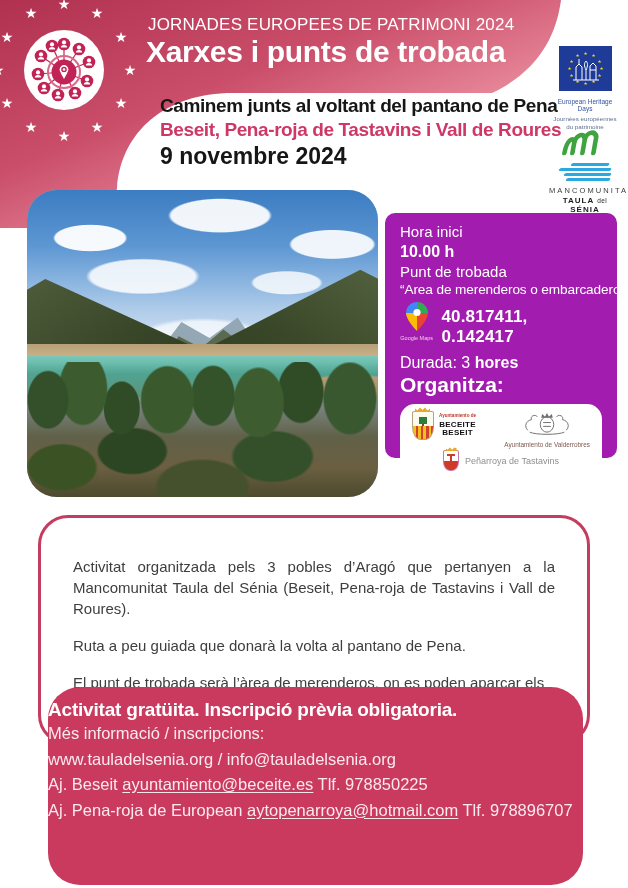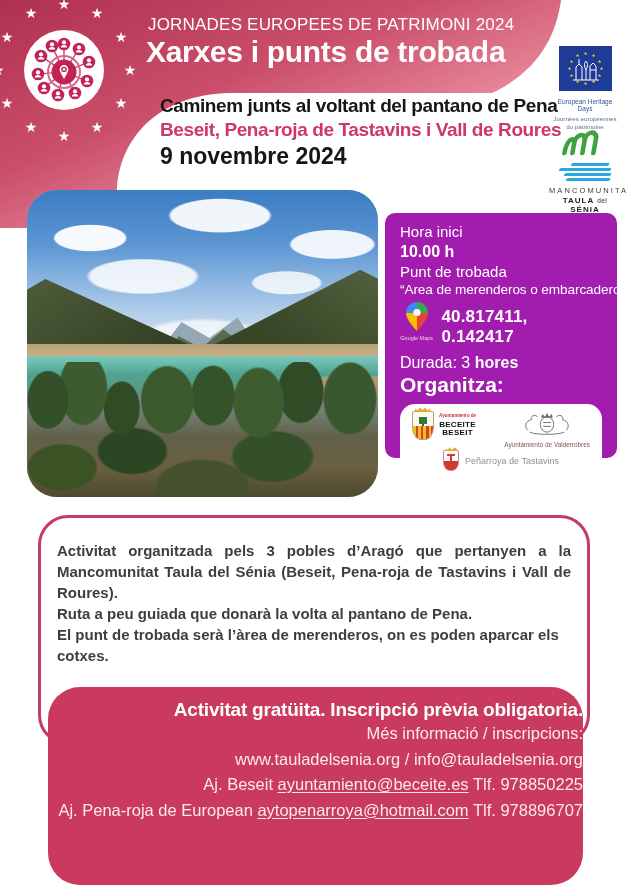--- a/index.html
+++ b/index.html
@@ -112,26 +112,26 @@
       linear-gradient(#cf3a2a,#cf3a2a) 50% 22%/2.4px 7px no-repeat,
       linear-gradient(#cf3a2a,#cf3a2a) 50% 20%/8px 2.4px no-repeat,
       linear-gradient(180deg,#fff 0 52%,#cf3a2a 52%);}
   .crown-pen{position:absolute;top:-4px;left:1.5px;width:11px;height:4px;background:#e3aa2c;
     clip-path:polygon(0 100%,0 30%,20% 70%,40% 10%,60% 70%,80% 10%,100% 30%,100% 100%);}
   .pen-cap{font-size:9px;color:#8f8f8f;}
 
   
   .desc-box{left:38px;top:515px;width:552px;height:230px;border:3px solid #c43c5f;border-radius:30px;
     box-sizing:border-box;background:#fff;padding:22px 16px 0;}
-  .desc-box p{margin:0;font-size:15px;line-height:21px;color:#3e3e3e;font-weight:bold;}
+  .desc-box p{margin:16px;font-size:15px;line-height:21px;color:#3e3e3e;}
   .desc-box p.just{text-align:justify;}
 
   
   .footer-box{left:48px;top:687px;width:535px;height:198px;background:#c93a5e;border-radius:32px;
-    box-sizing:border-box;text-align:right;color:#fbe9ee;padding-top:12px;}
+    box-sizing:border-box;text-align:left;color:#fbe9ee;padding-top:12px;}
   .f-title{font-size:19px;font-weight:bold;color:#fff;letter-spacing:-.2px;}
   .f-lines{margin-top:0;font-size:16.5px;line-height:25.5px;}
   .f-email{text-decoration:underline;text-underline-offset:2px;color:inherit;cursor:pointer;}
 </style>
 </head>
 <body>
 
 <div class="page">
 
   <svg class="header-svg" width="628" height="230" viewBox="0 0 628 230">

